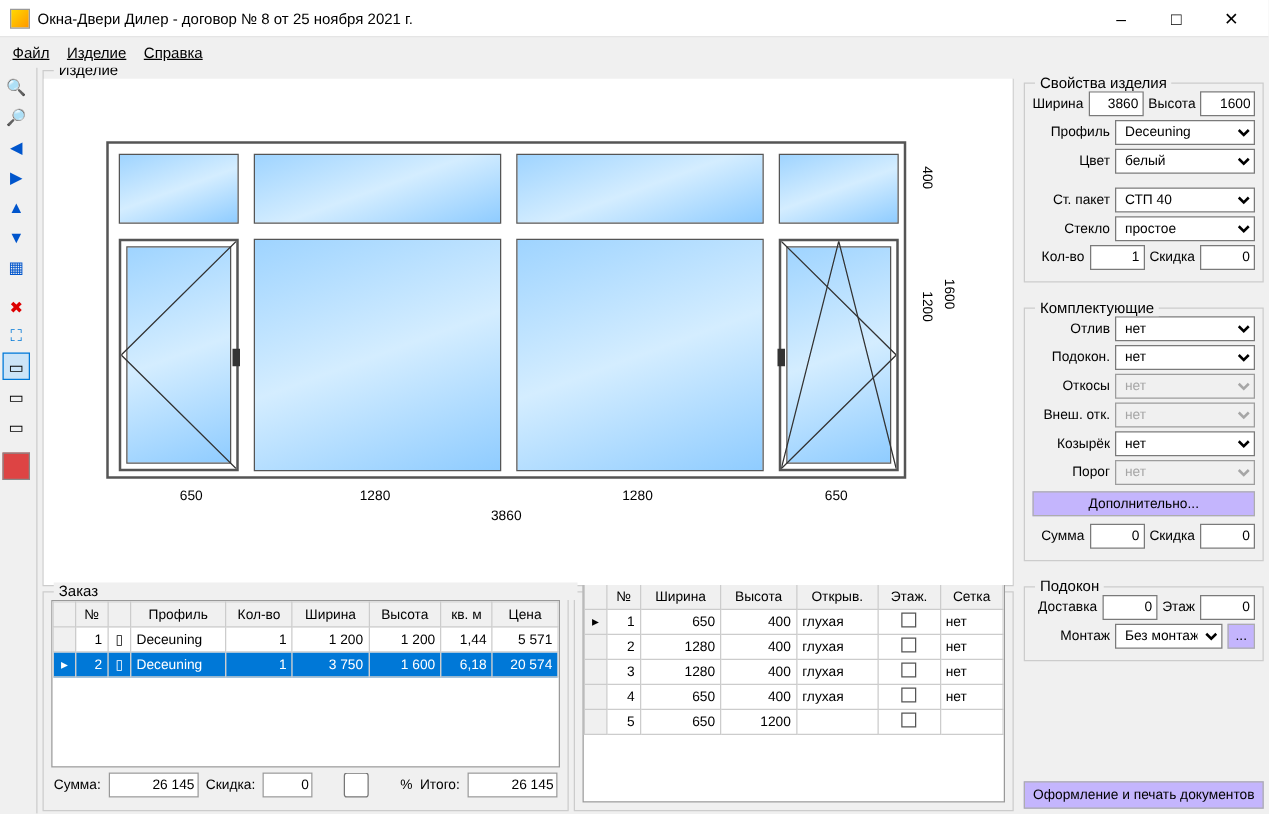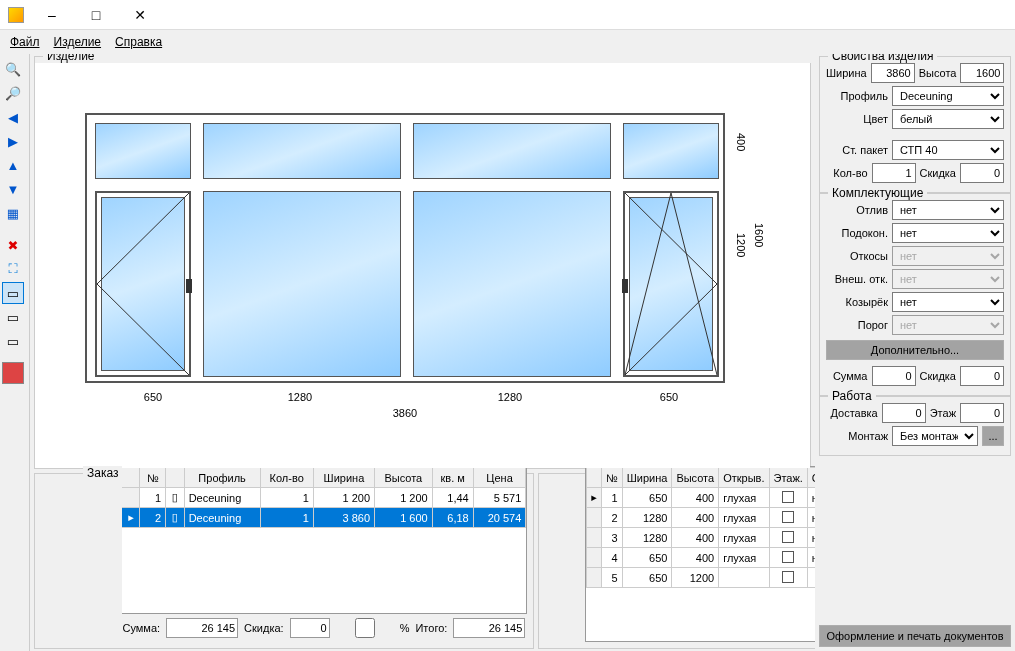--- a/index.html
+++ b/index.html
@@ -28,63 +28,64 @@
 .centercol { flex: 1; display: flex; flex-direction: column; overflow: hidden; }
 
 .groupbox { border: 1px solid #ccc; margin: 2px 4px; background: #f0f0f0; }
 .groupbox > .legend { position: relative; top: -8px; left: 8px; background: #f0f0f0; padding: 0 4px; display: inline-block; }
 .groupbox > .content { padding: 0 6px 6px 6px; margin-top: -8px; }
 
 .drawing-area { background: #fff; height: 380px; position: relative; border: none; }
 
 
 .tablesrow { display: flex; height: 180px; gap: 4px; padding: 0 4px; }
-.tablesrow .groupbox { flex: 1; margin: 2px 0; display: flex; flex-direction: row; padding-left: 40px; }
+.tablesrow .groupbox { flex: 1; margin: 2px 0; display: flex; flex-direction: column; }
 .tablesrow .content { flex: 1; display: flex; flex-direction: column; overflow: hidden; }
 
 table { border-collapse: collapse; width: 100%; background: #fff; }
 th, td { border: 1px solid #ccc; padding: 2px 4px; text-align: right; height: 20px; font-size: 11px; }
 th { background: #f0f0f0; font-weight: normal; text-align: center; }
 td.left { text-align: left; }
 td.center { text-align: center; }
 .row-selected td { background: #0078d7; color: #fff; }
 .rowhead { width: 18px; background: #f0f0f0; text-align: center; }
 
 .totalsrow { display: flex; align-items: center; gap: 6px; padding: 4px 2px; margin-top: auto; }
 .totalsrow input { width: 58px; text-align: right; padding: 2px; border: 1px solid #999; background: #fff; height: 20px; font-size: 11px; }
 .totalsrow input.wide { width: 72px; }
 .totalsrow label { font-size: 11px; }
 
 
 .rightpanel { width: 200px; background: #f0f0f0; display: flex; flex-direction: column; padding: 2px 4px 4px 4px; gap: 0; overflow-y: auto; }
-.rightpanel .groupbox { margin: 0 0; }
+.rightpanel .groupbox { margin: 10px 0; }
 .proprow { display: flex; align-items: center; gap: 4px; margin-bottom: 3px; }
 .proprow label { width: 62px; text-align: right; font-size: 11px; }
 .proprow input, .proprow select { flex: 1; border: 1px solid #7a7a7a; padding: 1px 3px; height: 20px; font-size: 11px; background: #fff; min-width: 0; }
 .proprow input { text-align: right; }
 .proprow select:disabled { background: #f0f0f0; color: #888; }
 .proprow .half { width: 44px; flex: 0 0 44px; }
-.btn { border: 1px solid #adadad; background: #a3a3a3; padding: 3px 8px; cursor: default; font-size: 11px; }
+.btn { border: 1px solid #adadad; background: #c4b5fd; padding: 3px 8px; cursor: default; font-size: 11px; }
 .btnwide { width: 100%; margin-top: 2px; }
 .ellipsis-btn { width: 22px; height: 20px; padding: 0; flex: 0 0 22px; }
 
 
 .frame-outer { position: absolute; border: 2px solid #555; background: #fff; }
 .glass { position: absolute; background: linear-gradient(160deg, #9fd4ff 0%, #d4edff 50%, #8fccff 100%); border: 1px solid #555; }
 .dimtext { position: absolute; font-size: 11px; text-align: center; }
 .opening-line { stroke: #333; stroke-width: 1; fill: none; }
 
 .checkbox-cell { text-align: center; }
 .checkbox-cell .cb { display: inline-block; width: 12px; height: 12px; border: 1px solid #555; background: #fff; }
 </style>
 </head>
 <body>
 
 <div class="titlebar">
   <div class="icon"></div>
+  <div class="title">Окна-Двери Дилер - договор № 8 от 25 ноября 2021 г.</div>
   <div class="winbtn">–</div>
   <div class="winbtn">□</div>
   <div class="winbtn">✕</div>
 </div>
 
 <div class="menubar">
   <span>Файл</span>
   <span>Изделие</span>
   <span>Справка</span>
 </div>
@@ -184,21 +185,21 @@
                     <td>1 200</td>
                     <td>1,44</td>
                     <td>5 571</td>
                   </tr>
                   <tr class="row-selected">
                     <td class="rowhead">▸</td>
                     <td>2</td>
                     <td class="center">▯</td>
                     <td class="left">Deceuning</td>
                     <td>1</td>
-                    <td>3 860</td>
+                    <td>3 750</td>
                     <td>1 600</td>
                     <td>6,18</td>
                     <td>20 574</td>
                   </tr>
                 </tbody>
             </table>
           </div>
           <div class="totalsrow">
             <label>Сумма:</label>
             <input class="wide" readonly="" value="26 145" style="">
@@ -298,20 +299,24 @@
         <div class="proprow">
           <label>Цвет</label>
           <select><option>белый</option></select>
         </div>
         <div style="height:8px"></div>
         <div class="proprow">
           <label>Ст. пакет</label>
           <select><option>СТП 40</option></select>
         </div>
         <div class="proprow">
+          <label>Стекло</label>
+          <select><option>простое</option></select>
+        </div>
+        <div class="proprow">
           <label>Кол-во</label>
           <input class="half" value="1" style="">
           <label style="width:auto">Скидка</label>
           <input class="half" value="0" style="">
         </div>
       </div>
     </div>
 
     <div class="groupbox">
       <div class="legend">Комплектующие</div>
@@ -344,21 +349,21 @@
         <div class="proprow" style="margin-top:6px">
           <label>Сумма</label>
           <input class="half" readonly="" value="0" style="">
           <label style="width:auto">Скидка</label>
           <input class="half" value="0" style="">
         </div>
       </div>
     </div>
 
     <div class="groupbox">
-      <div class="legend">Работа</div>
+      <div class="legend">Подокон</div>
       <div class="content">
         <div class="proprow">
           <label>Доставка</label>
           <input class="half" value="0" style="">
           <label style="width:auto">Этаж</label>
           <input class="half" value="0" style="">
         </div>
         <div class="proprow">
           <label>Монтаж</label>
           <select><option>Без монтажа</option></select>

